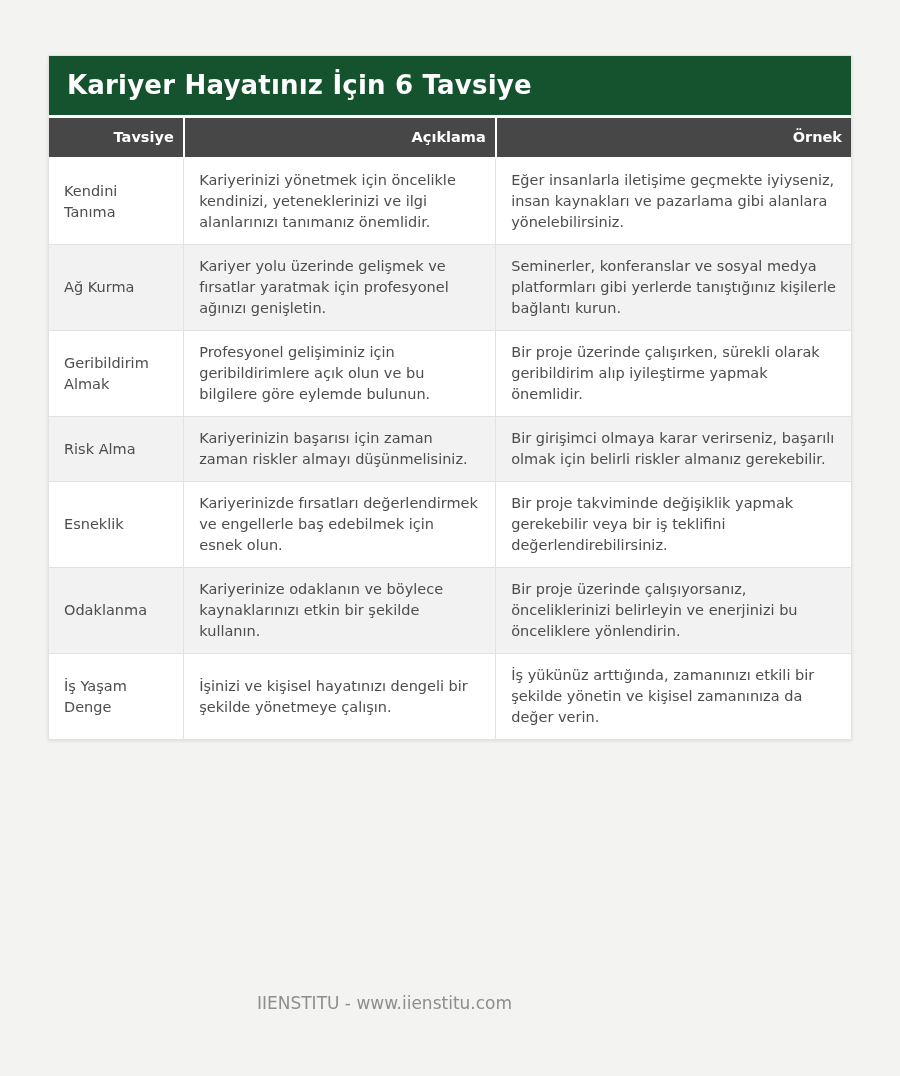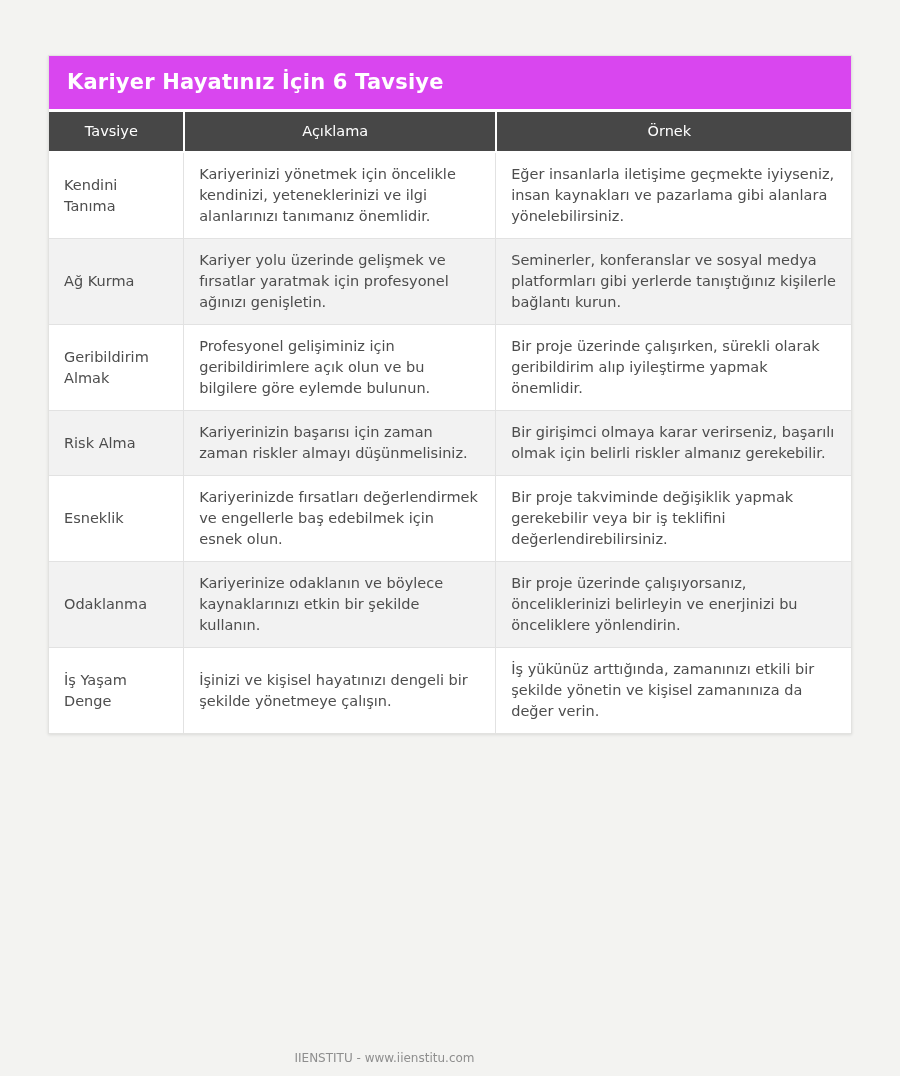--- a/index.html
+++ b/index.html
@@ -9,66 +9,66 @@
     font-family: "DejaVu Sans", "Liberation Sans", sans-serif;
   }
   .table-card {
     position: absolute;
     left: 48px; top: 55px; width: 804px;
     background: #ffffff;
     border: 1px solid #e2e2e0;
     box-shadow: 0 1px 3px rgba(0,0,0,0.10);
   }
   .title-bar {
-    background: #d946ef;
+    background: #14532d;
     color: #ffffff;
-    font-size: 21px;
+    font-size: 26px;
     font-weight: bold;
     padding: 14px 32px 15px 18px;
     border-bottom: 3px solid #ffffff;
     letter-spacing: 0.2px;
   }
   table.career-table {
     width: 100%;
     border-collapse: collapse;
     table-layout: fixed;
   }
   table.career-table col.c1 { width: 16.8%; }
   table.career-table col.c2 { width: 38.9%; }
   table.career-table col.c3 { width: 44.3%; }
   table.career-table th {
     background: #474747;
     color: #ffffff;
     font-size: 14.5px;
-    font-weight: normal;
-    text-align: center;
-    padding: 11px 24px 12px 15px;
+    font-weight: bold;
+    text-align: right;
+    padding: 11px 9px 12px 15px;
     border-left: 2px solid #ffffff;
     border-bottom: 2px solid #ffffff;
   }
   table.career-table th:first-child { border-left: none; }
   table.career-table td {
     font-size: 14.5px;
     color: #4d4d4d;
     line-height: 21px;
     vertical-align: middle;
     padding: 11px 15px;
     border-left: 1px solid #e2e2e2;
     border-top: 1px solid #e2e2e2;
   }
   table.career-table td:first-child { border-left: none; }
   table.career-table tr:first-child td { border-top: none; }
   table.career-table tbody tr:nth-child(even) td { background: #f2f2f2; }
   table.career-table tbody tr:nth-child(odd) td { background: #ffffff; }
   .footer-credit {
     position: absolute;
-    left: 0; top: 1051px; width: 769px;
+    left: 0; top: 993px; width: 769px;
     text-align: center;
     color: #8e8e8e;
-    font-size: 12px;
+    font-size: 17px;
   }
 </style>
 </head>
 <body>
 
 <div class="table-card">
   <div class="title-bar">Kariyer Hayatınız İçin 6 Tavsiye</div>
 
   <table class="career-table">
     <colgroup>

